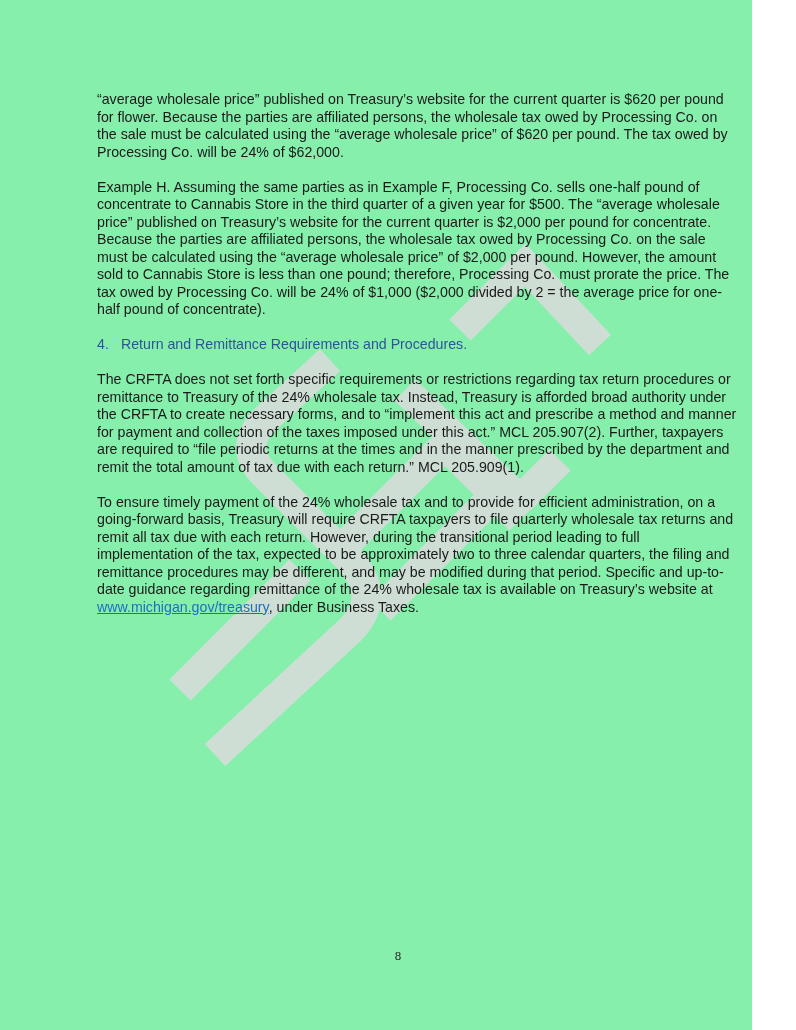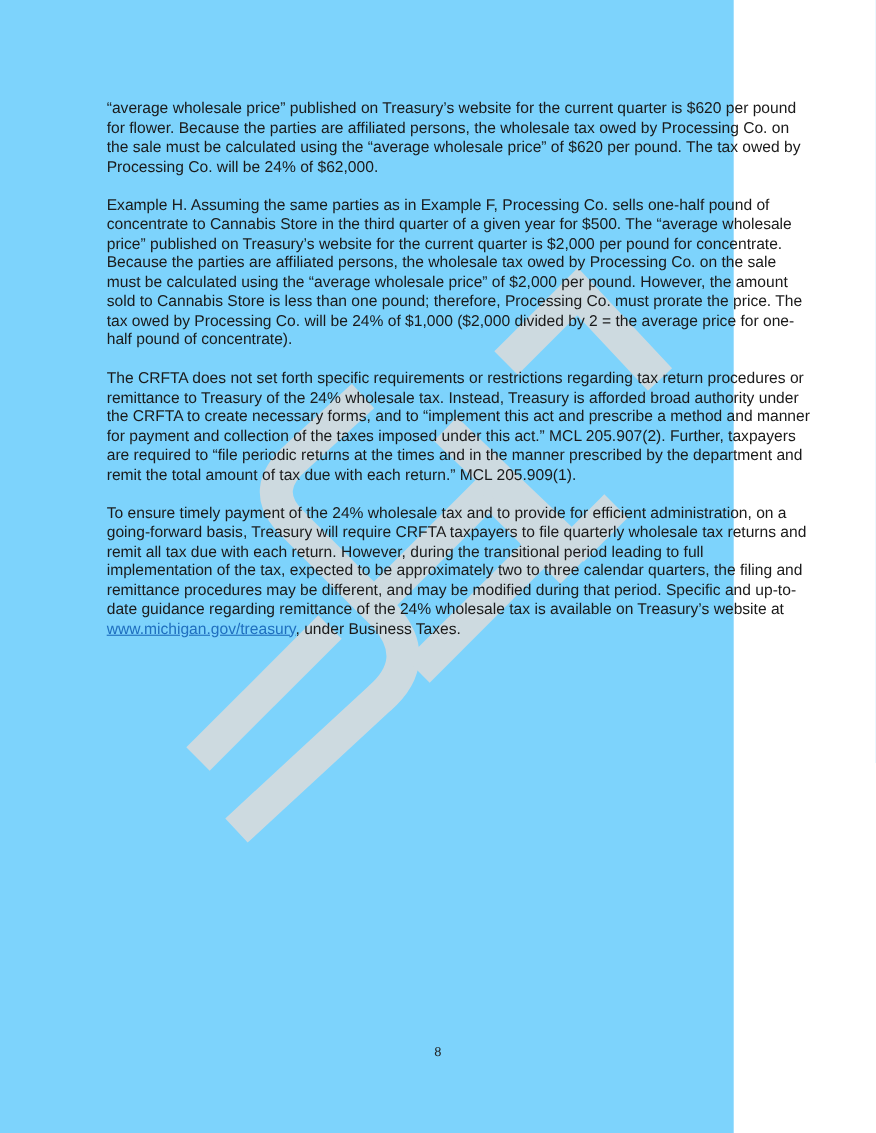--- a/index.html
+++ b/index.html
@@ -1,19 +1,19 @@
 <!DOCTYPE html>
 <html><head>
   <meta charset="utf-8">
   <style>
     html, body { margin: 0; padding: 0; background: #ffffff; }
     body { width: 796px; height: 1030px; position: relative; overflow: hidden; }
     .page {
-      position: absolute; left: 0; top: 0; width: 667px; height: 1030px;
-      background: #7dd3fc;
+      position: absolute; left: 0; top: 0; width: 752px; height: 1030px;
+      background: #86efac;
     }
     .watermark {
       position: absolute; left: 0; top: 0; width: 796px; height: 1030px;
       pointer-events: none; z-index: 0;
     }
     .content {
       position: absolute; left: 97px; top: 91px; width: 640px; z-index: 1;
       font-family: "Liberation Sans", sans-serif;
       font-size: 14.2px;
       line-height: 17.5px;
@@ -51,20 +51,24 @@
       <path d="M405 390 L520 500"></path>
       <path d="M520 500 L560 460"></path>
     </g>
   </svg>
 
   <div class="content">
     <p class="para">“average wholesale price” published on Treasury’s website for the current quarter is $620 per pound for flower. Because the parties are affiliated persons, the wholesale tax owed by Processing Co. on the sale must be calculated using the “average wholesale price” of $620 per pound. The tax owed by Processing Co. will be 24% of $62,000.</p>
 
     <p class="para">Example H. Assuming the same parties as in Example F, Processing Co. sells one-half pound of concentrate to Cannabis Store in the third quarter of a given year for $500. The “average wholesale price” published on Treasury’s website for the current quarter is $2,000 per pound for concentrate. Because the parties are affiliated persons, the wholesale tax owed by Processing Co. on the sale must be calculated using the “average wholesale price” of $2,000 per pound. However, the amount sold to Cannabis Store is less than one pound; therefore, Processing Co. must prorate the price. The tax owed by Processing Co. will be 24% of $1,000 ($2,000 divided by 2 = the average price for one-half pound of concentrate).</p>
 
+    <p class="heading">
+      <span class="num">4.</span>
+      <span>Return and Remittance Requirements and Procedures.</span>
+    </p>
 
     <p class="para">The CRFTA does not set forth specific requirements or restrictions regarding tax return procedures or remittance to Treasury of the 24% wholesale tax. Instead, Treasury is afforded broad authority under the CRFTA to create necessary forms, and to “implement this act and prescribe a method and manner for payment and collection of the taxes imposed under this act.” MCL 205.907(2). Further, taxpayers are required to “file periodic returns at the times and in the manner prescribed by the department and remit the total amount of tax due with each return.” MCL 205.909(1).</p>
 
     <p class="para"><span>To ensure timely payment of the 24% wholesale tax and to provide for efficient administration, on a going-forward basis, Treasury will require CRFTA taxpayers to file quarterly wholesale tax returns and remit all tax due with each return. However, during the transitional period leading to full implementation of the tax, expected to be approximately two to three calendar quarters, the filing and remittance procedures may be different, and may be modified during that period. Specific and up-to-date guidance regarding remittance of the 24% wholesale tax is available on Treasury’s website at </span><a class="link">www.michigan.gov/treasury</a><span>, under Business Taxes.</span></p>
   </div>
 
   <div class="page-number">8</div>
 </div>
 
 </body></html>

